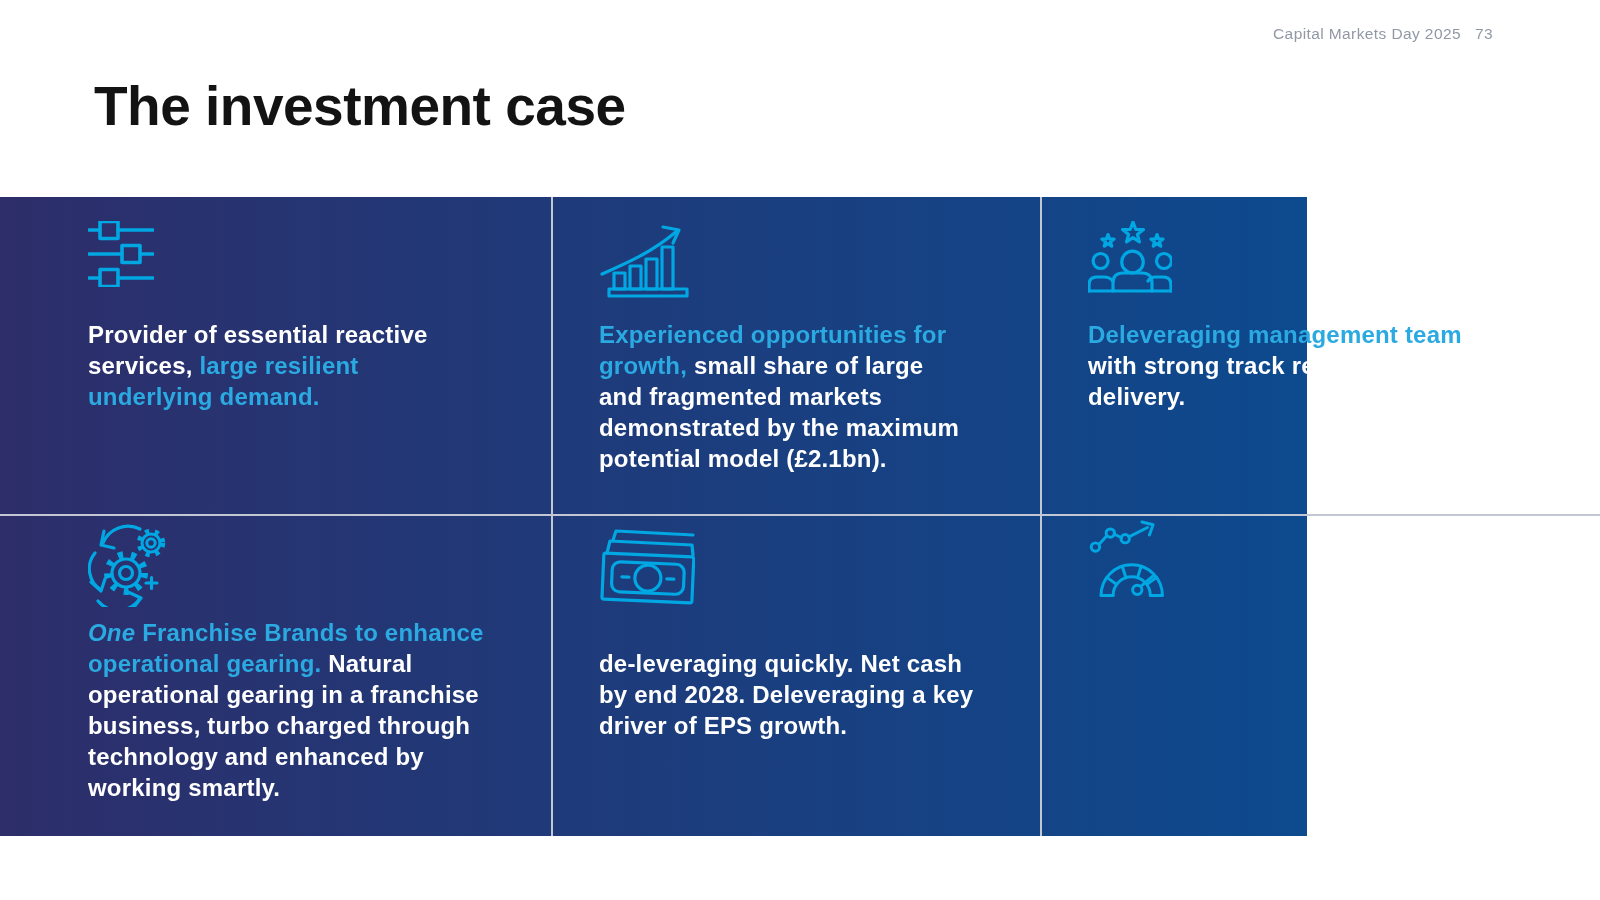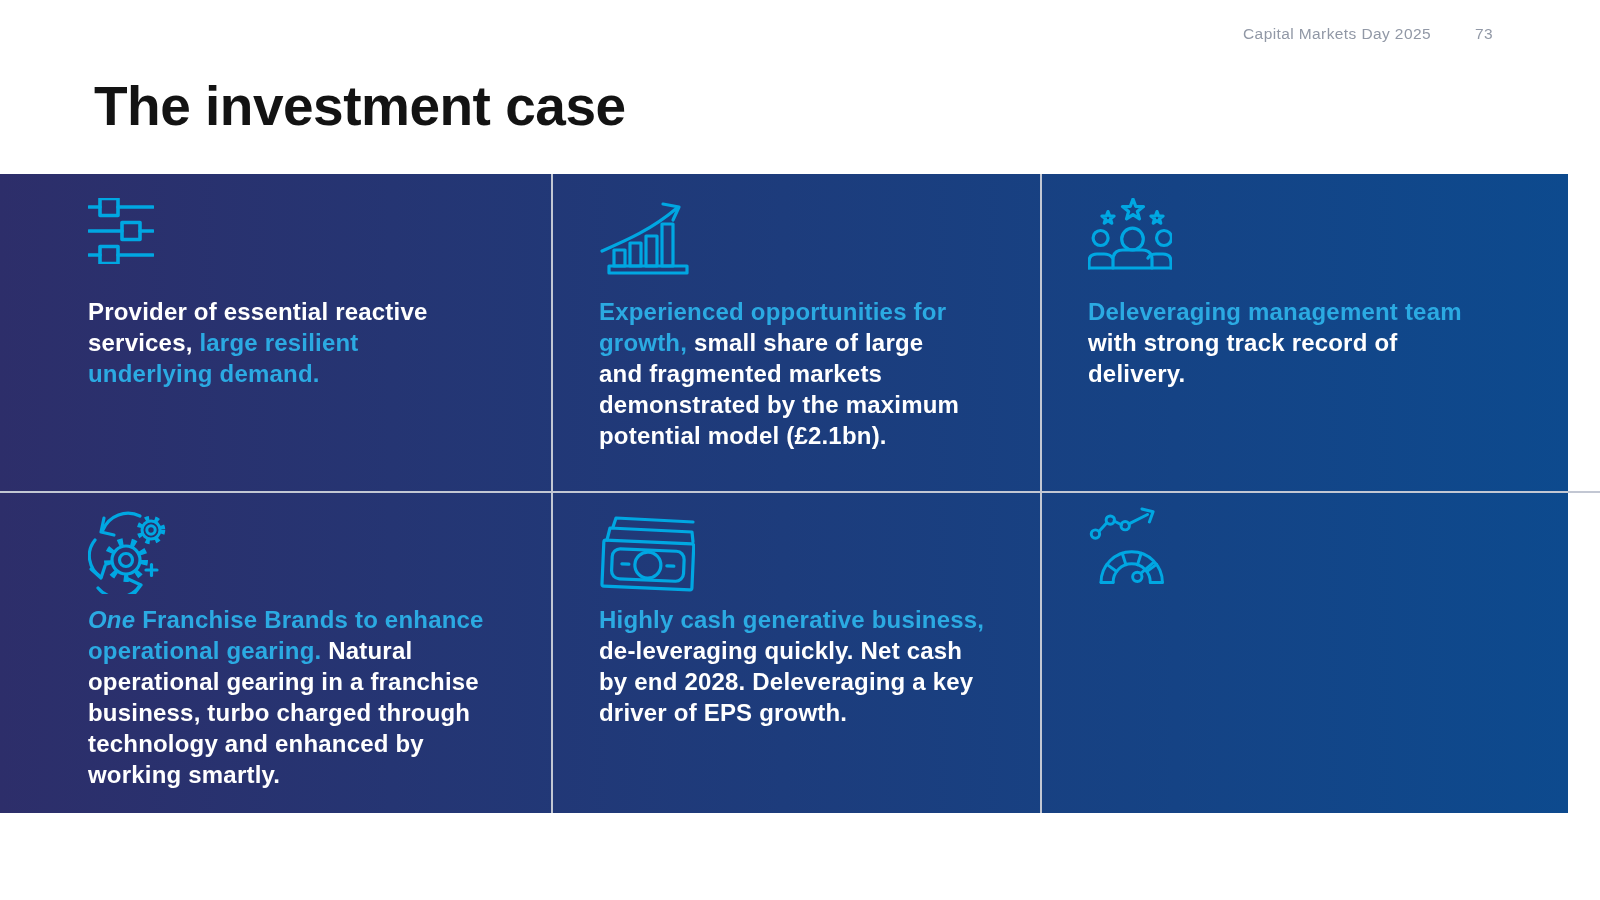--- a/index.html
+++ b/index.html
@@ -6,44 +6,44 @@
   .slide{
     position:relative;
     width:1600px;height:900px;
     background:var(--page-background,#fff);
     font-family:"Liberation Sans", sans-serif;
     overflow:hidden;
   }
   
   .hdr{
     position:absolute;top:25px;right:107px;
-    display:flex;gap:44px;align-items:center;
+    display:flex;gap:14px;align-items:center;
     font-size:15.5px;letter-spacing:.4px;
     color:var(--header-text,#9198a6);
     font-weight:400;
   }
   
   .title{
     position:absolute;left:86px;top:66px;margin:8px;
     font-size:55px;font-weight:700;letter-spacing:-.5px;
     color:var(--title-text,#131313);
   }
   
   .band{
-    position:absolute;left:0;top:174px;width:1568px;height:639px;
+    position:absolute;left:0;top:197px;width:1307px;height:639px;
     background:linear-gradient(90deg,var(--band-gradient-left,#2d2e6a),var(--band-gradient-right,#0d4a8e));
     display:grid;
     grid-template-columns:553px 489px 558px;
     grid-template-rows:319px 320px;
   }
   .card{box-sizing:border-box;padding:24px 22px 0 46px;}
   .card.c0{padding-left:88px;}
   .card.r0{border-bottom:2px solid var(--divider,#c2c7d3);}
   .card.c0,.card.c1{border-right:2px solid var(--divider,#c2c7d3);}
-  .card.r1{padding-top:13px;}
+  .card.r1{padding-top:3px;}
   .icon{height:88px;margin-bottom:10px;}
   .icon svg{
     fill:none;
     stroke:var(--icon-stroke,#00a7e2);
     stroke-width:3.2;
     stroke-linecap:round;stroke-linejoin:round;
   }
   .card p{
     margin:0;
     font-size:24px;line-height:31px;font-weight:700;
@@ -159,21 +159,21 @@
           <path d="M8,34 L11,22 L93,26 L94,36"></path>
           <path d="M14,21 L17,12 L94,16"></path>
           <g transform="rotate(2.5 48 56)">
             <rect x="4" y="36" width="90" height="46" rx="2"></rect>
             <rect x="13" y="44" width="72" height="30" rx="8"></rect>
             <circle cx="49" cy="59" r="13"></circle>
             <path d="M23,59 H30 M68,59 H75"></path>
           </g>
         </svg>
       </div>
-      <p><span class="seg-accent">Highly cash generative business,</span><span class="seg-white">
+      <p><span class="seg-white">
 de-leveraging quickly. Net cash
 by end 2028. Deleveraging a key
 driver of EPS growth.</span></p>
     </section>
 
     <section class="card c2 r1">
       <div class="icon">
         <svg width="93" height="84" viewBox="0 0 100 90">
           <path d="M14,82 A33,33 0 0 1 80,82"></path>
           <path d="M27,82 A20,20 0 0 1 67,82"></path>

